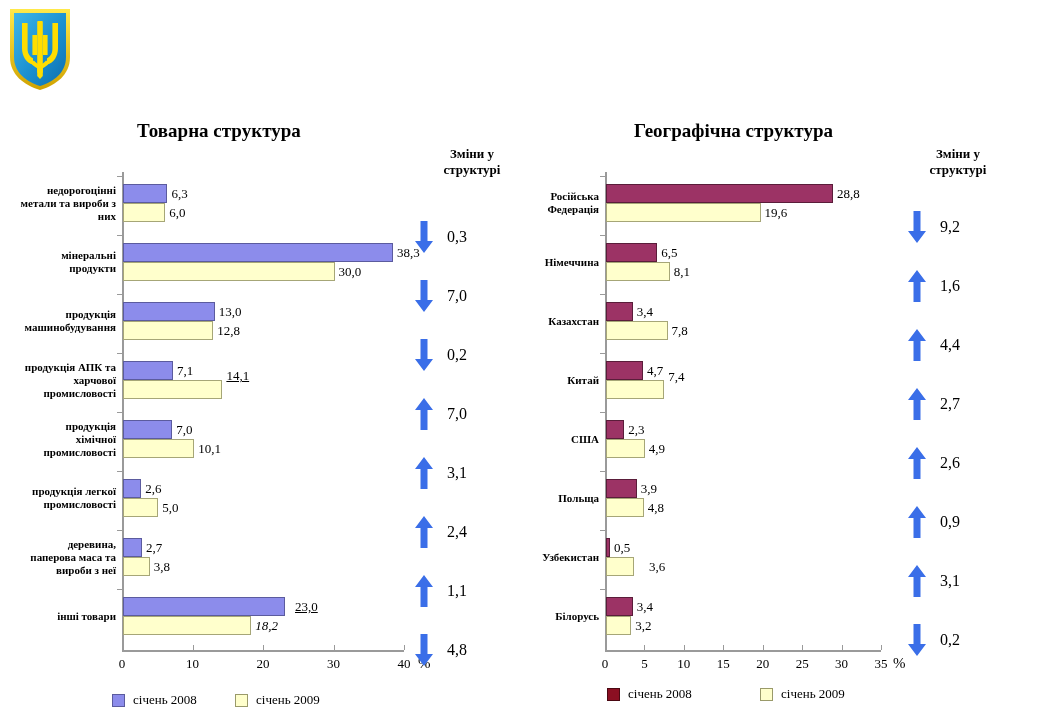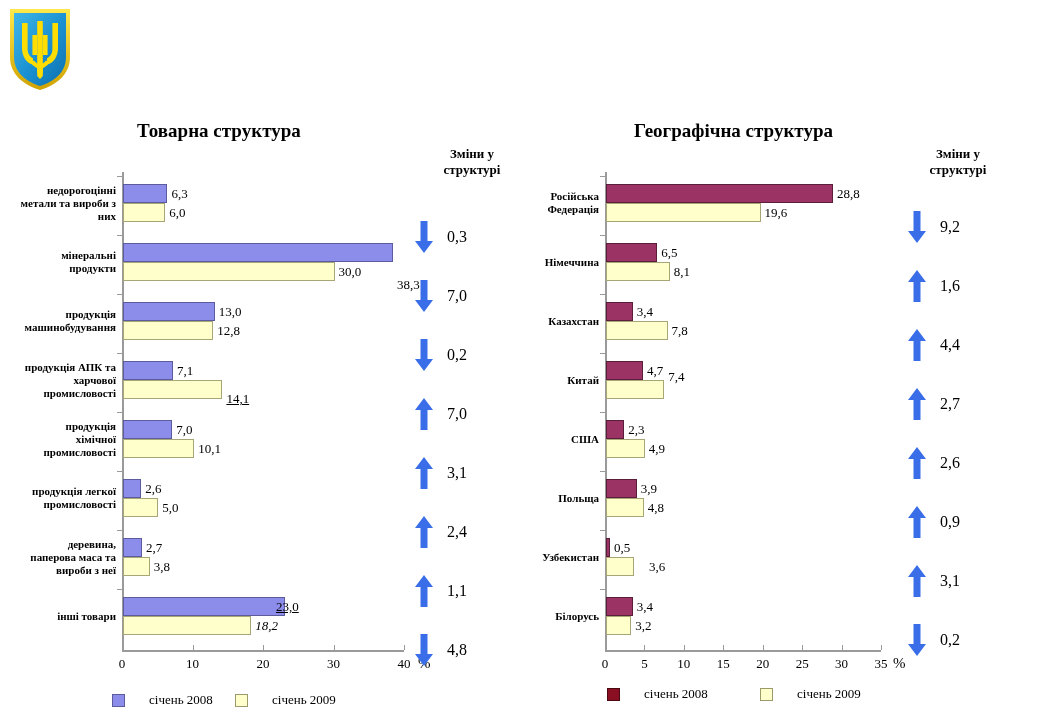--- a/index.html
+++ b/index.html
@@ -79,21 +79,21 @@
   #delta-left{left:405px;top:186px;}
   #delta-right{left:898px;top:186px;}
   .delta-row{position:absolute;height:58px;width:130px;}
   .arrow{position:absolute;left:8px;top:6px;width:22px;height:34px;}
   .delta-val{
     position:absolute;left:42px;top:14px;
     font-size:16px;color:#000;font-family:"Liberation Serif", serif;
   }
 
   
-  .legend{position:absolute;display:flex;align-items:center;font-size:13px;gap:16px;}
+  .legend{position:absolute;display:flex;align-items:center;font-size:13px;}
   .legend-sw{
     width:13px;height:13px;margin-right:8px;box-sizing:border-box;
   }
   .sw-left-a{background:#8c8ceb;border:1px solid #5b5b9e;}
   .sw-right-a{background:#8b0f22;border:1px solid #4a0812;}
   .sw-b{background:#ffffcc;border:1px solid #9a9a6a;}
 </style>
 </head>
 <body>
 
@@ -154,42 +154,42 @@
     <div class="bar bar-a-left" style="left: 123px; top: 12px; width: 44.415px;"></div>
     <div class="bar-val" style="left: 171.415px; top: 14px;">6,3</div>
     <div class="bar bar-b" style="left: 123px; top: 31px; width: 42.3px;"></div>
     <div class="bar-val" style="left: 169.3px; top: 33px;">6,0</div>
     <div class="tick-v" style="left: 117px; top: 63px;"></div>
     <div class="cat-label" style="width: 118px; left: -2px; top: 77px;">
       <div>мінеральні</div>
       <div>продукти</div>
     </div>
     <div class="bar bar-a-left" style="left: 123px; top: 71px; width: 270.015px;"></div>
-    <div class="bar-val" style="left: 397.015px; top: 73px; margin-top: 32px;">38,3</div>
+    <div class="bar-val" style="left: 397.015px; top: 73px;">38,3</div>
     <div class="bar bar-b" style="left: 123px; top: 90px; width: 211.5px;"></div>
     <div class="bar-val" style="left: 338.5px; top: 92px;">30,0</div>
     <div class="tick-v" style="left: 117px; top: 122px;"></div>
     <div class="cat-label" style="width: 118px; left: -2px; top: 136px;">
       <div>продукція</div>
       <div>машинобудування</div>
     </div>
     <div class="bar bar-a-left" style="left: 123px; top: 130px; width: 91.65px;"></div>
     <div class="bar-val" style="left: 218.65px; top: 132px;">13,0</div>
     <div class="bar bar-b" style="left: 123px; top: 149px; width: 90.24px;"></div>
     <div class="bar-val" style="left: 217.24px; top: 151px;">12,8</div>
     <div class="tick-v" style="left: 117px; top: 181px;"></div>
     <div class="cat-label" style="width: 118px; left: -2px; top: 188.5px;">
       <div>продукція АПК та</div>
       <div>харчової</div>
       <div>промисловості</div>
     </div>
     <div class="bar bar-a-left" style="left: 123px; top: 189px; width: 50.055px;"></div>
     <div class="bar-val" style="left: 177.055px; top: 191px;">7,1</div>
     <div class="bar bar-b" style="left: 123px; top: 208px; width: 99.405px;"></div>
-    <div class="bar-val" style="left: 226.405px; top: 219px; text-decoration: underline;">14,1</div>
+    <div class="bar-val" style="left: 226.405px; top: 196px; text-decoration: underline;">14,1</div>
     <div class="tick-v" style="left: 117px; top: 240px;"></div>
     <div class="cat-label" style="width: 118px; left: -2px; top: 247.5px;">
       <div>продукція</div>
       <div>хімічної</div>
       <div>промисловості</div>
     </div>
     <div class="bar bar-a-left" style="left: 123px; top: 248px; width: 49.35px;"></div>
     <div class="bar-val" style="left: 176.35px; top: 250px;">7,0</div>
     <div class="bar bar-b" style="left: 123px; top: 267px; width: 71.205px;"></div>
     <div class="bar-val" style="left: 198.205px; top: 269px;">10,1</div>
@@ -210,21 +210,21 @@
     </div>
     <div class="bar bar-a-left" style="left: 123px; top: 366px; width: 19.035px;"></div>
     <div class="bar-val" style="left: 146.035px; top: 368px;">2,7</div>
     <div class="bar bar-b" style="left: 123px; top: 385px; width: 26.79px;"></div>
     <div class="bar-val" style="left: 153.79px; top: 387px;">3,8</div>
     <div class="tick-v" style="left: 117px; top: 417px;"></div>
     <div class="cat-label" style="width: 118px; left: -2px; top: 437.5px;">
       <div>інші товари</div>
     </div>
     <div class="bar bar-a-left" style="left: 123px; top: 425px; width: 162.15px;"></div>
-    <div class="bar-val" style="left: 276px; top: 427px; text-decoration: underline;">23,0</div>
+    <div class="bar-val" style="left: 295px; top: 427px; text-decoration: underline;">23,0</div>
     <div class="bar bar-b" style="left: 123px; top: 444px; width: 128.31px;"></div>
     <div class="bar-val" style="left: 255.31px; top: 446px; font-style: italic;">18,2</div>
     <div class="tick-h" style="left: 122px; top: 473px;"></div>
     <div class="ax-num" style="left: 102px; top: 484px;">0</div>
     <div class="tick-h" style="left: 192.5px; top: 473px;"></div>
     <div class="ax-num" style="left: 172.5px; top: 484px;">10</div>
     <div class="tick-h" style="left: 263px; top: 473px;"></div>
     <div class="ax-num" style="left: 243px; top: 484px;">20</div>
     <div class="tick-h" style="left: 333.5px; top: 473px;"></div>
     <div class="ax-num" style="left: 313.5px; top: 484px;">30</div>

